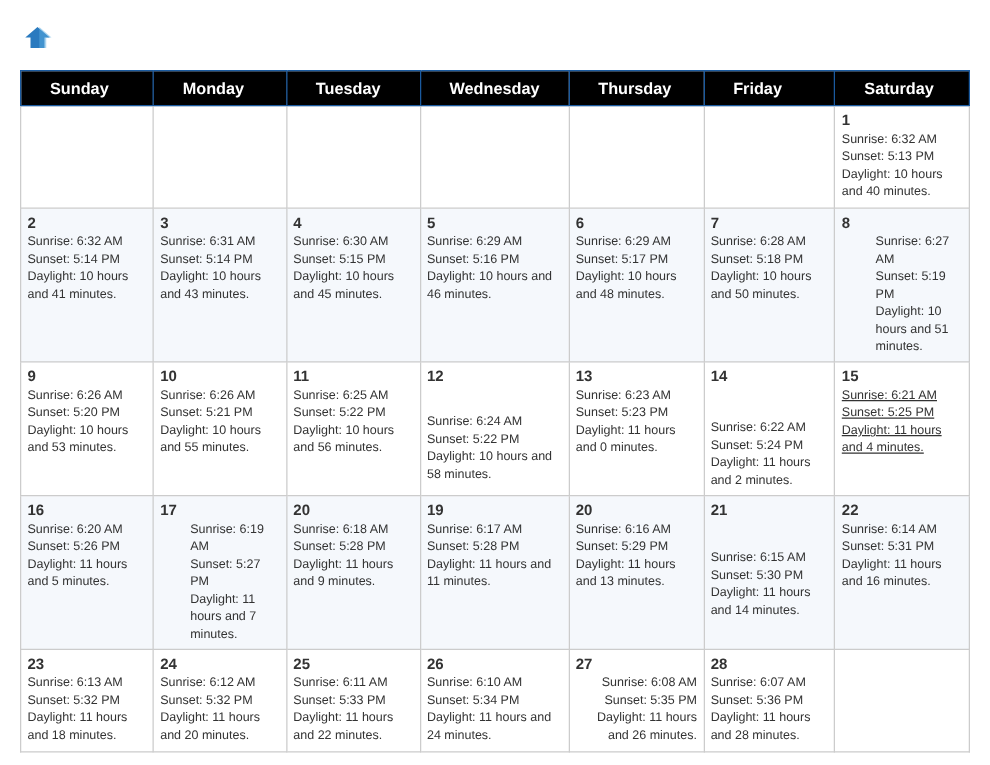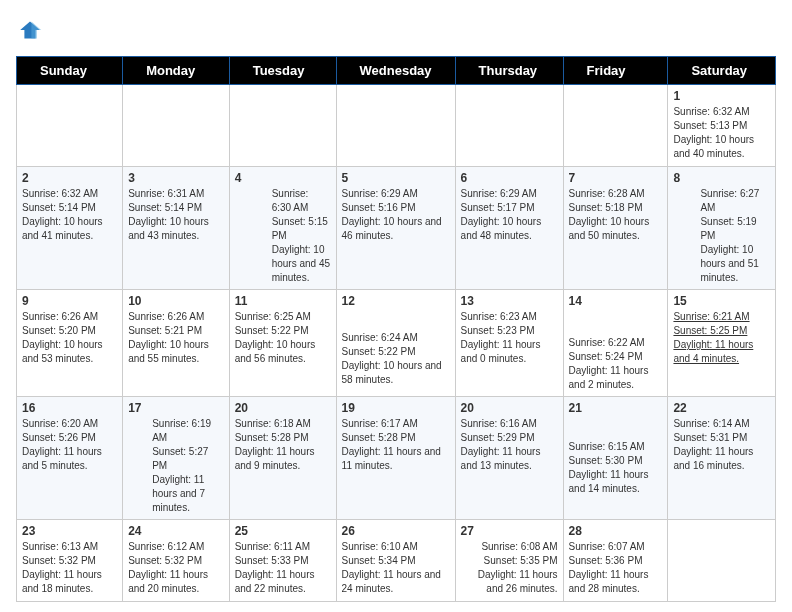--- a/index.html
+++ b/index.html
@@ -150,21 +150,21 @@
 Daylight: 10 hours and 41 minutes.</div>
         </td>
         <td>
           <span class="day-num">3</span>
           <div class="day-info" style="white-space: pre-line;">Sunrise: 6:31 AM
 Sunset: 5:14 PM
 Daylight: 10 hours and 43 minutes.</div>
         </td>
         <td>
           <span class="day-num">4</span>
-          <div class="day-info" style="white-space: pre-line; margin-left: 37px;">Sunrise: 6:30 AM
+          <div class="day-info" style="white-space: pre-line;">Sunrise: 6:30 AM
 Sunset: 5:15 PM
 Daylight: 10 hours and 45 minutes.</div>
         </td>
         <td>
           <span class="day-num">5</span>
           <div class="day-info" style="white-space: pre-line;">Sunrise: 6:29 AM
 Sunset: 5:16 PM
 Daylight: 10 hours and 46 minutes.</div>
         </td>
         <td>

